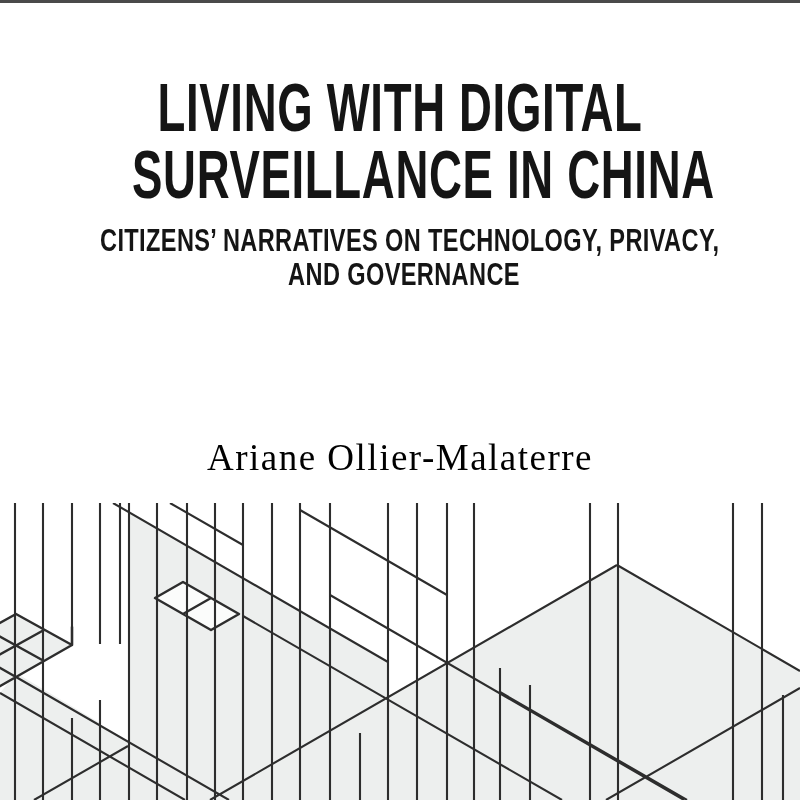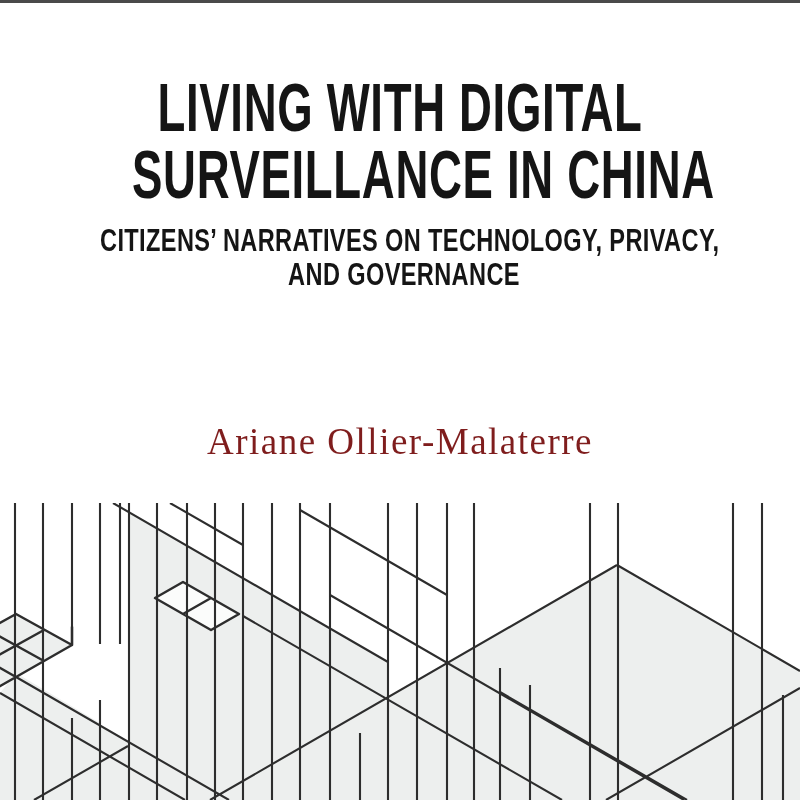--- a/index.html
+++ b/index.html
@@ -33,24 +33,24 @@
   .subtitle{
     position:absolute;top:220px;left:0;width:800px;margin:4px;
     text-align:center;color:var(--ink);
     font-weight:700;font-size:31px;line-height:34px;
   }
   .subtitle .s-line{
     display:block;white-space:nowrap;letter-spacing:0.5px;
     transform:scaleX(0.76);transform-origin:50% 50%;
   }
   .author{
-    position:absolute;top:420px;left:0;width:800px;
+    position:absolute;top:436px;left:0;width:800px;
     text-align:center;
     font-family:"Liberation Serif","DejaVu Serif",serif;
-    font-size:37px;letter-spacing:1.5px;color:#7f1d1d;
+    font-size:37px;letter-spacing:1.5px;color:#000000;
   }
   .art{
     position:absolute;top:503px;left:0;display:block;
   }
   .art .plane{fill:var(--plane);stroke:none;}
   .art .wplane{fill:#ffffff;stroke:none;}
   .art .cellplane{fill:#fbfcfb;stroke:none;}
   .art .ln{stroke:var(--line);stroke-width:2.1;fill:none;stroke-linecap:butt;}
   .art .ln-thick{stroke:var(--line);stroke-width:2.5;fill:none;stroke-linecap:round;stroke-linejoin:round;}
 </style>

